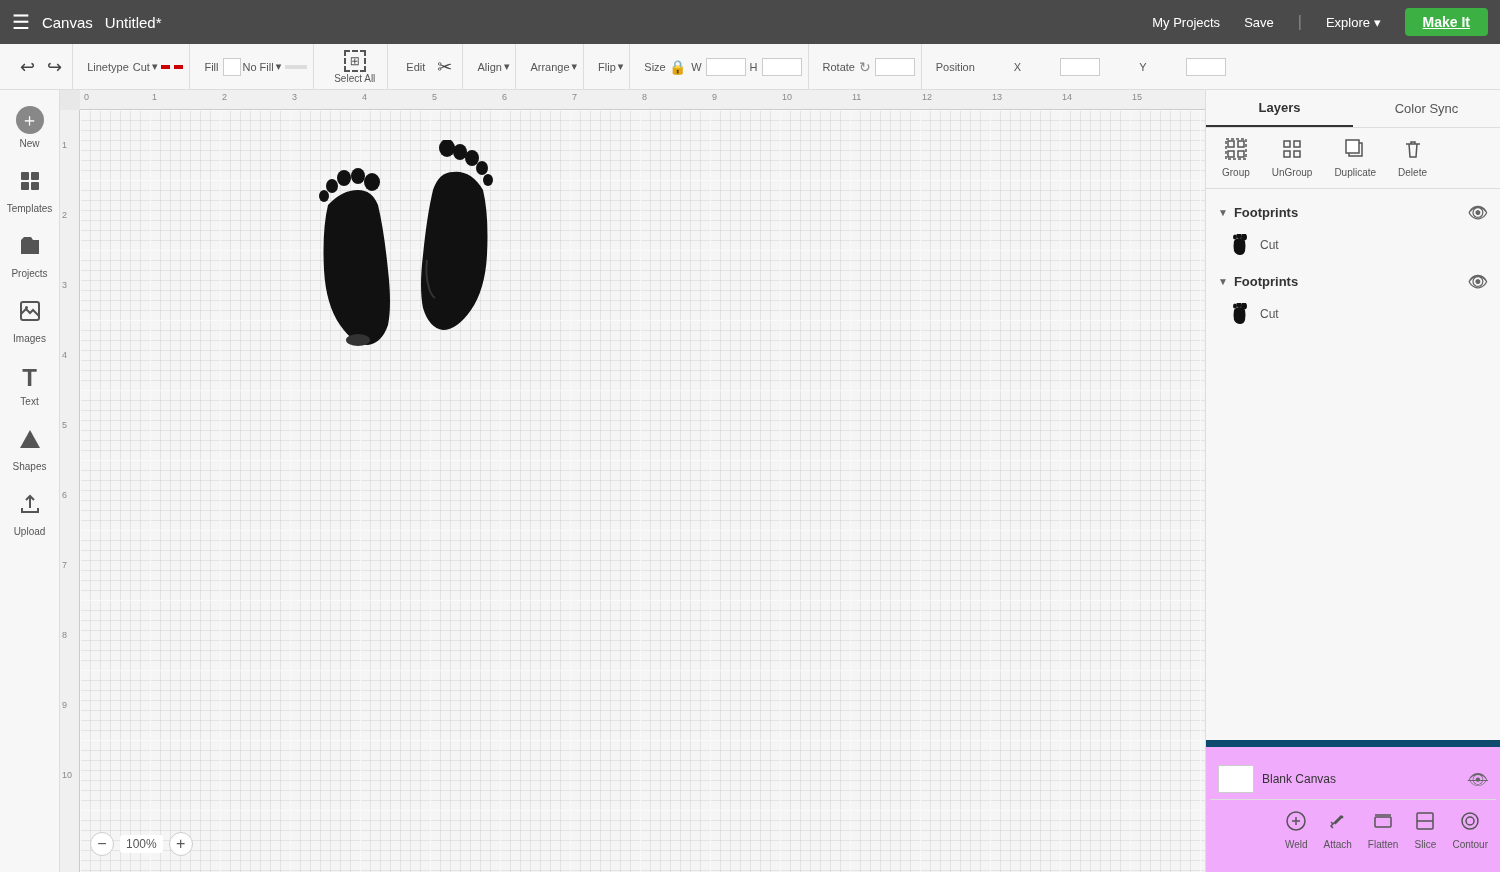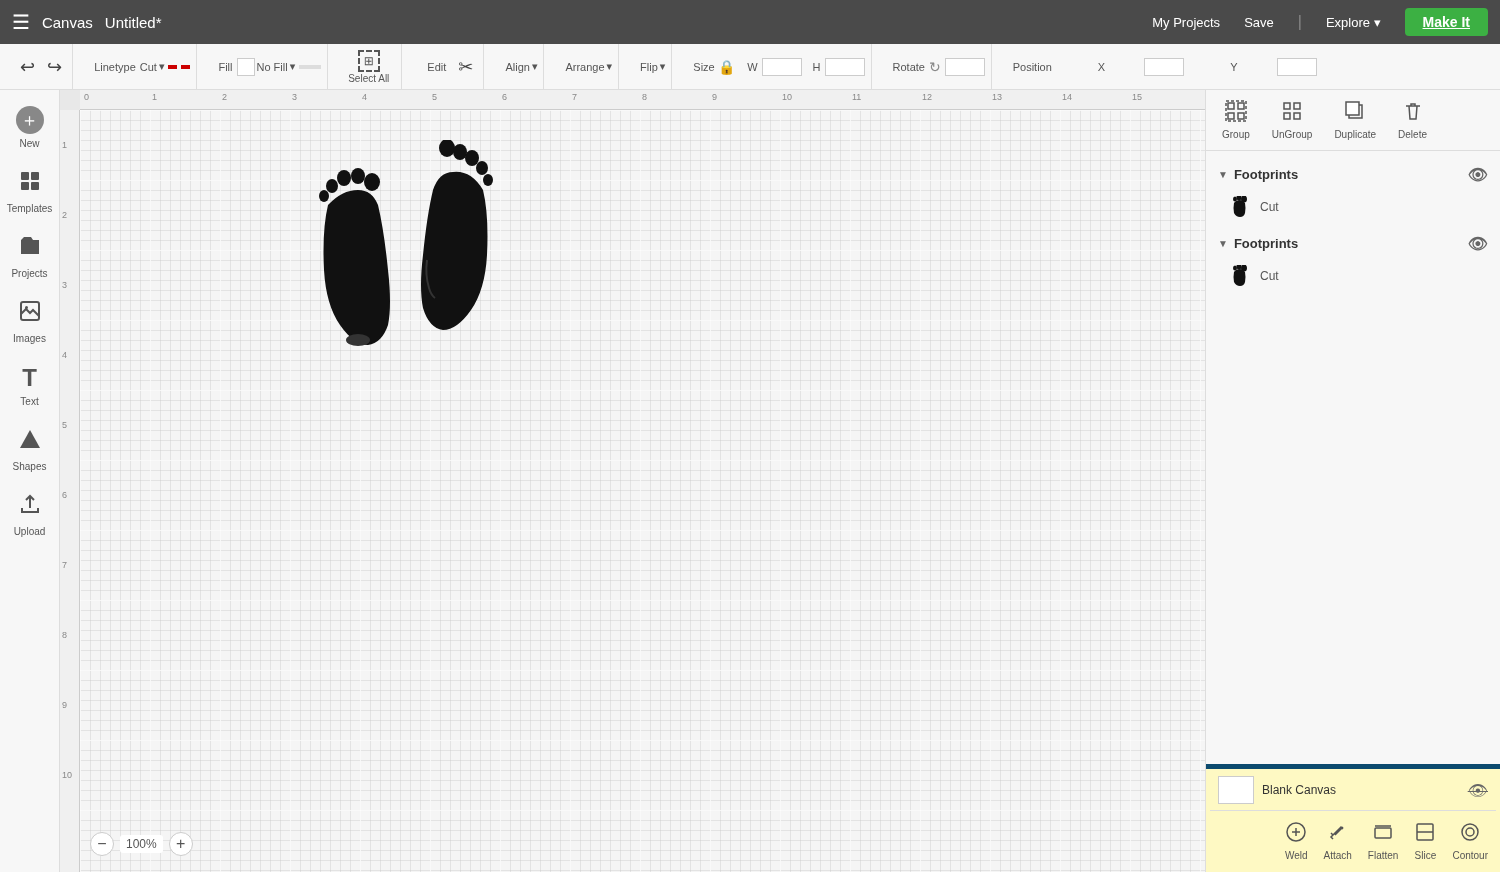--- a/index.html
+++ b/index.html
@@ -18,21 +18,21 @@
     #top-nav .explore-btn { display: flex; align-items: center; color: #fff; font-size: 13px; background: none; border: none; cursor: pointer; gap: 4px; }
     #top-nav .make-it-btn { background: #3cb043; color: #fff; border: none; border-radius: 4px; padding: 6px 18px; font-size: 14px; font-weight: 600; cursor: pointer; text-decoration: underline; }
 
     
     #toolbar {
       display: flex; align-items: center; background: #f7f7f7; border-bottom: 1px solid #ddd; height: 46px; padding: 0 10px; gap: 8px;
     }
     .toolbar-group { display: flex; align-items: center; gap: 4px; padding: 0 6px; border-right: 1px solid #ddd; height: 100%; }
     .toolbar-group:last-child { border-right: none; gap: 39px; }
     .tb-btn { background: none; border: none; cursor: pointer; padding: 2px 4px; font-size: 12px; color: #444; display: flex; align-items: center; gap: 2px; }
-    .tb-label { font-size: 11px; color: #555; margin-left: 7px; }
+    .tb-label { font-size: 11px; color: #555; }
     .tb-select { font-size: 11px; color: #555; background: none; border: none; cursor: pointer; display: flex; align-items: center; gap: 2px; }
     .select-all-btn { display: flex; flex-direction: column; align-items: center; cursor: pointer; border: none; background: none; padding: 2px 6px; }
     .select-all-box { width: 22px; height: 22px; border: 2px dashed #555; display: flex; align-items: center; justify-content: center; }
     .select-all-label { font-size: 10px; color: #555; margin-top: 1px; }
 
     
     #main-layout { display: flex; height: calc(872px - 44px - 46px); }
 
     
     #left-sidebar {
@@ -121,21 +121,21 @@
       font-size: 12px; color: #555;
     }
     .layer-thumb {
       width: 22px; height: 22px; display: flex; align-items: center; justify-content: center;
     }
     .layer-thumb svg { width: 18px; height: 22px; }
     .layer-item-label { flex: 1; }
     
     
     #bottom-panel {
-      border-top: 5px solid #0c4a6e; padding: 1px 4px; background: #fef9c3;
+      border-top: 7px solid #0c4a6e; padding: 12px 4px; background: #f0abfc;
     }
     .canvas-indicator {
       display: flex; align-items: center; padding: 6px 8px; gap: 8px;
     }
     .canvas-thumb {
       width: 36px; height: 28px; background: #fff; border: 1px solid #ccc;
     }
     .canvas-label { font-size: 12px; color: #333; flex: 1; }
     .canvas-eye { font-size: 16px; color: #666; cursor: pointer; }
 
@@ -371,20 +371,24 @@
 
     <div id="zoom-controls">
       <button class="zoom-btn">−</button>
       <span class="zoom-label">100%</span>
       <button class="zoom-btn">+</button>
     </div>
   </main>
 
   <aside id="right-panel">
 
+    <div id="panel-tabs">
+      <button class="panel-tab active">Layers</button>
+      <button class="panel-tab">Color Sync</button>
+    </div>
 
     <div id="layer-actions">
       <button class="layer-action-btn">
         <span class="la-icon">
           <svg width="22" height="22" viewBox="0 0 22 22" fill="none" stroke="#555" stroke-width="1.5">
               <rect x="3" y="3" width="6" height="6"></rect>
               <rect x="13" y="3" width="6" height="6"></rect>
               <rect x="3" y="13" width="6" height="6"></rect>
               <rect x="13" y="13" width="6" height="6"></rect>
               <rect x="1" y="1" width="20" height="20" stroke-dasharray="3 2"></rect>

